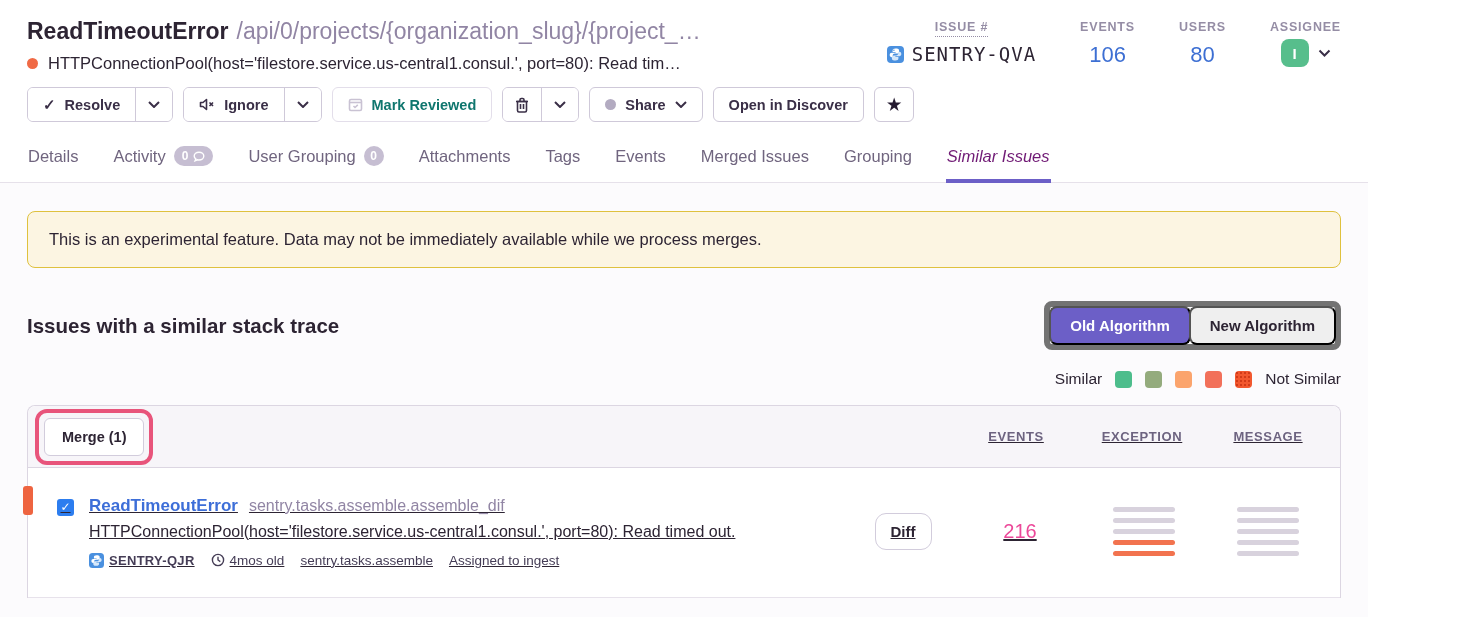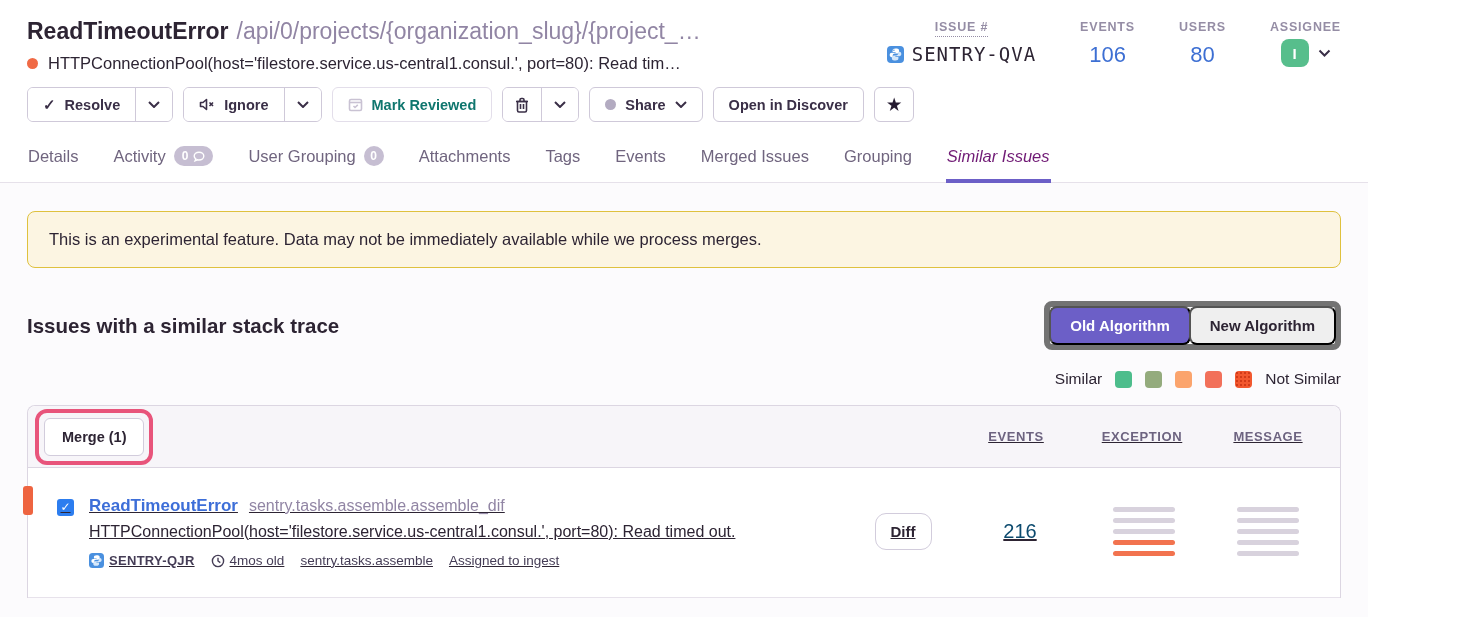--- a/index.html
+++ b/index.html
@@ -105,30 +105,30 @@
   .row-main { display:flex; align-items:flex-start; padding-left:29px; min-width:0; flex:1; }
   .checkbox { width:17px; height:17px; background:#2C7DEF; border-radius:3px; margin-top:3px;
     display:flex; align-items:center; justify-content:center; cursor:pointer; flex:none; }
   .checkbox::after { content:"✓"; color:#fff; font-size:12px; font-weight:bold; }
   .row-text { margin-left:15px; min-width:0; }
   .row-title-line { display:flex; align-items:baseline; white-space:nowrap; }
   .row-title { font-size:17px; font-weight:bold; color:#3D6ED8; cursor:pointer; }
   .row-culprit { font-size:16px; color:#9185A4; margin-left:11px; }
   .row-msg { font-size:16px; margin-top:7px; white-space:nowrap; }
   .row-meta { display:flex; align-items:center; gap:16px; margin-top:12px; font-size:13.5px; color:#453D56; }
-  .meta-item { display:flex; align-items:flex-end; gap:5px; white-space:nowrap; }
+  .meta-item { display:flex; align-items:flex-start; gap:5px; white-space:nowrap; }
   .meta-id { font-weight:bold; font-size:13px; letter-spacing:.3px; }
   .clock-svg { stroke:#453D56; fill:none; stroke-width:1.4; }
 
   .row-right { display:flex; align-items:center; flex:none; margin-right:10px; }
   .diff-wrap { width:110px; display:flex; justify-content:center; }
   .diff-btn { background:#fff; border:1px solid #D2CCDC; border-radius:11px; padding:9px 15px;
     font-size:15px; font-weight:bold; color:#2D2433; cursor:pointer; }
   .rcol { width:124px; display:flex; justify-content:center; }
-  .events-num { font-size:20px; color:#0c4a6e; }
+  .events-num { font-size:20px; color:#ec4899; }
   .spectrum { display:flex; flex-direction:column; gap:6px; }
   .sbar { display:block; width:62px; height:5px; border-radius:2.5px; }
   .sbar.gray { background:#D8D2DD; }
   .sbar.orange { background:#F2734F; }
 </style>
 </head>
 <body>
 
 <div class="page">
 

